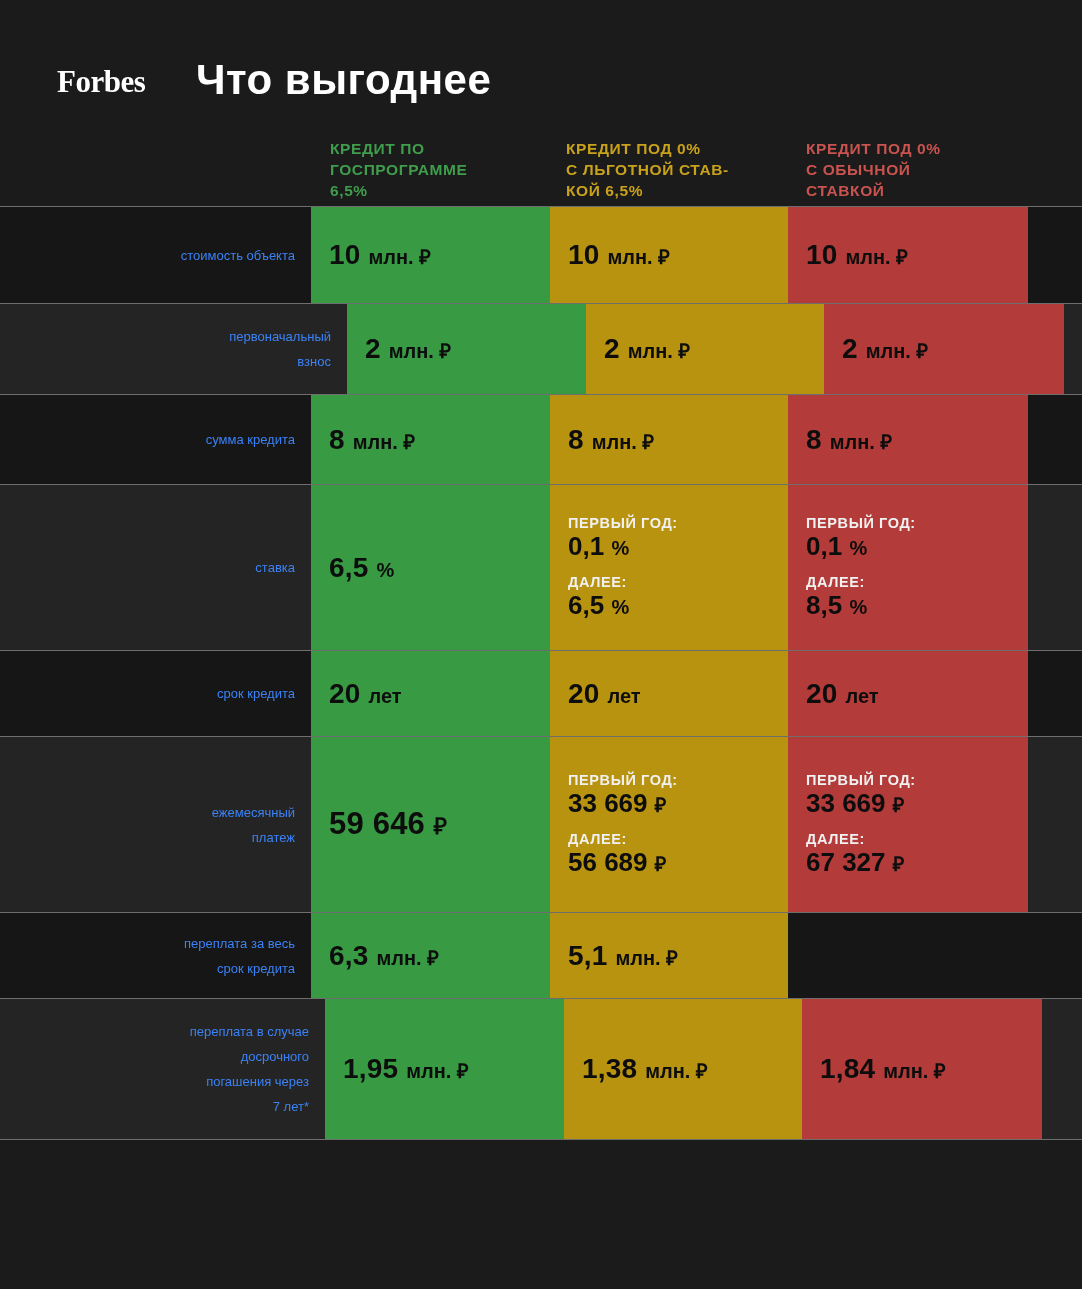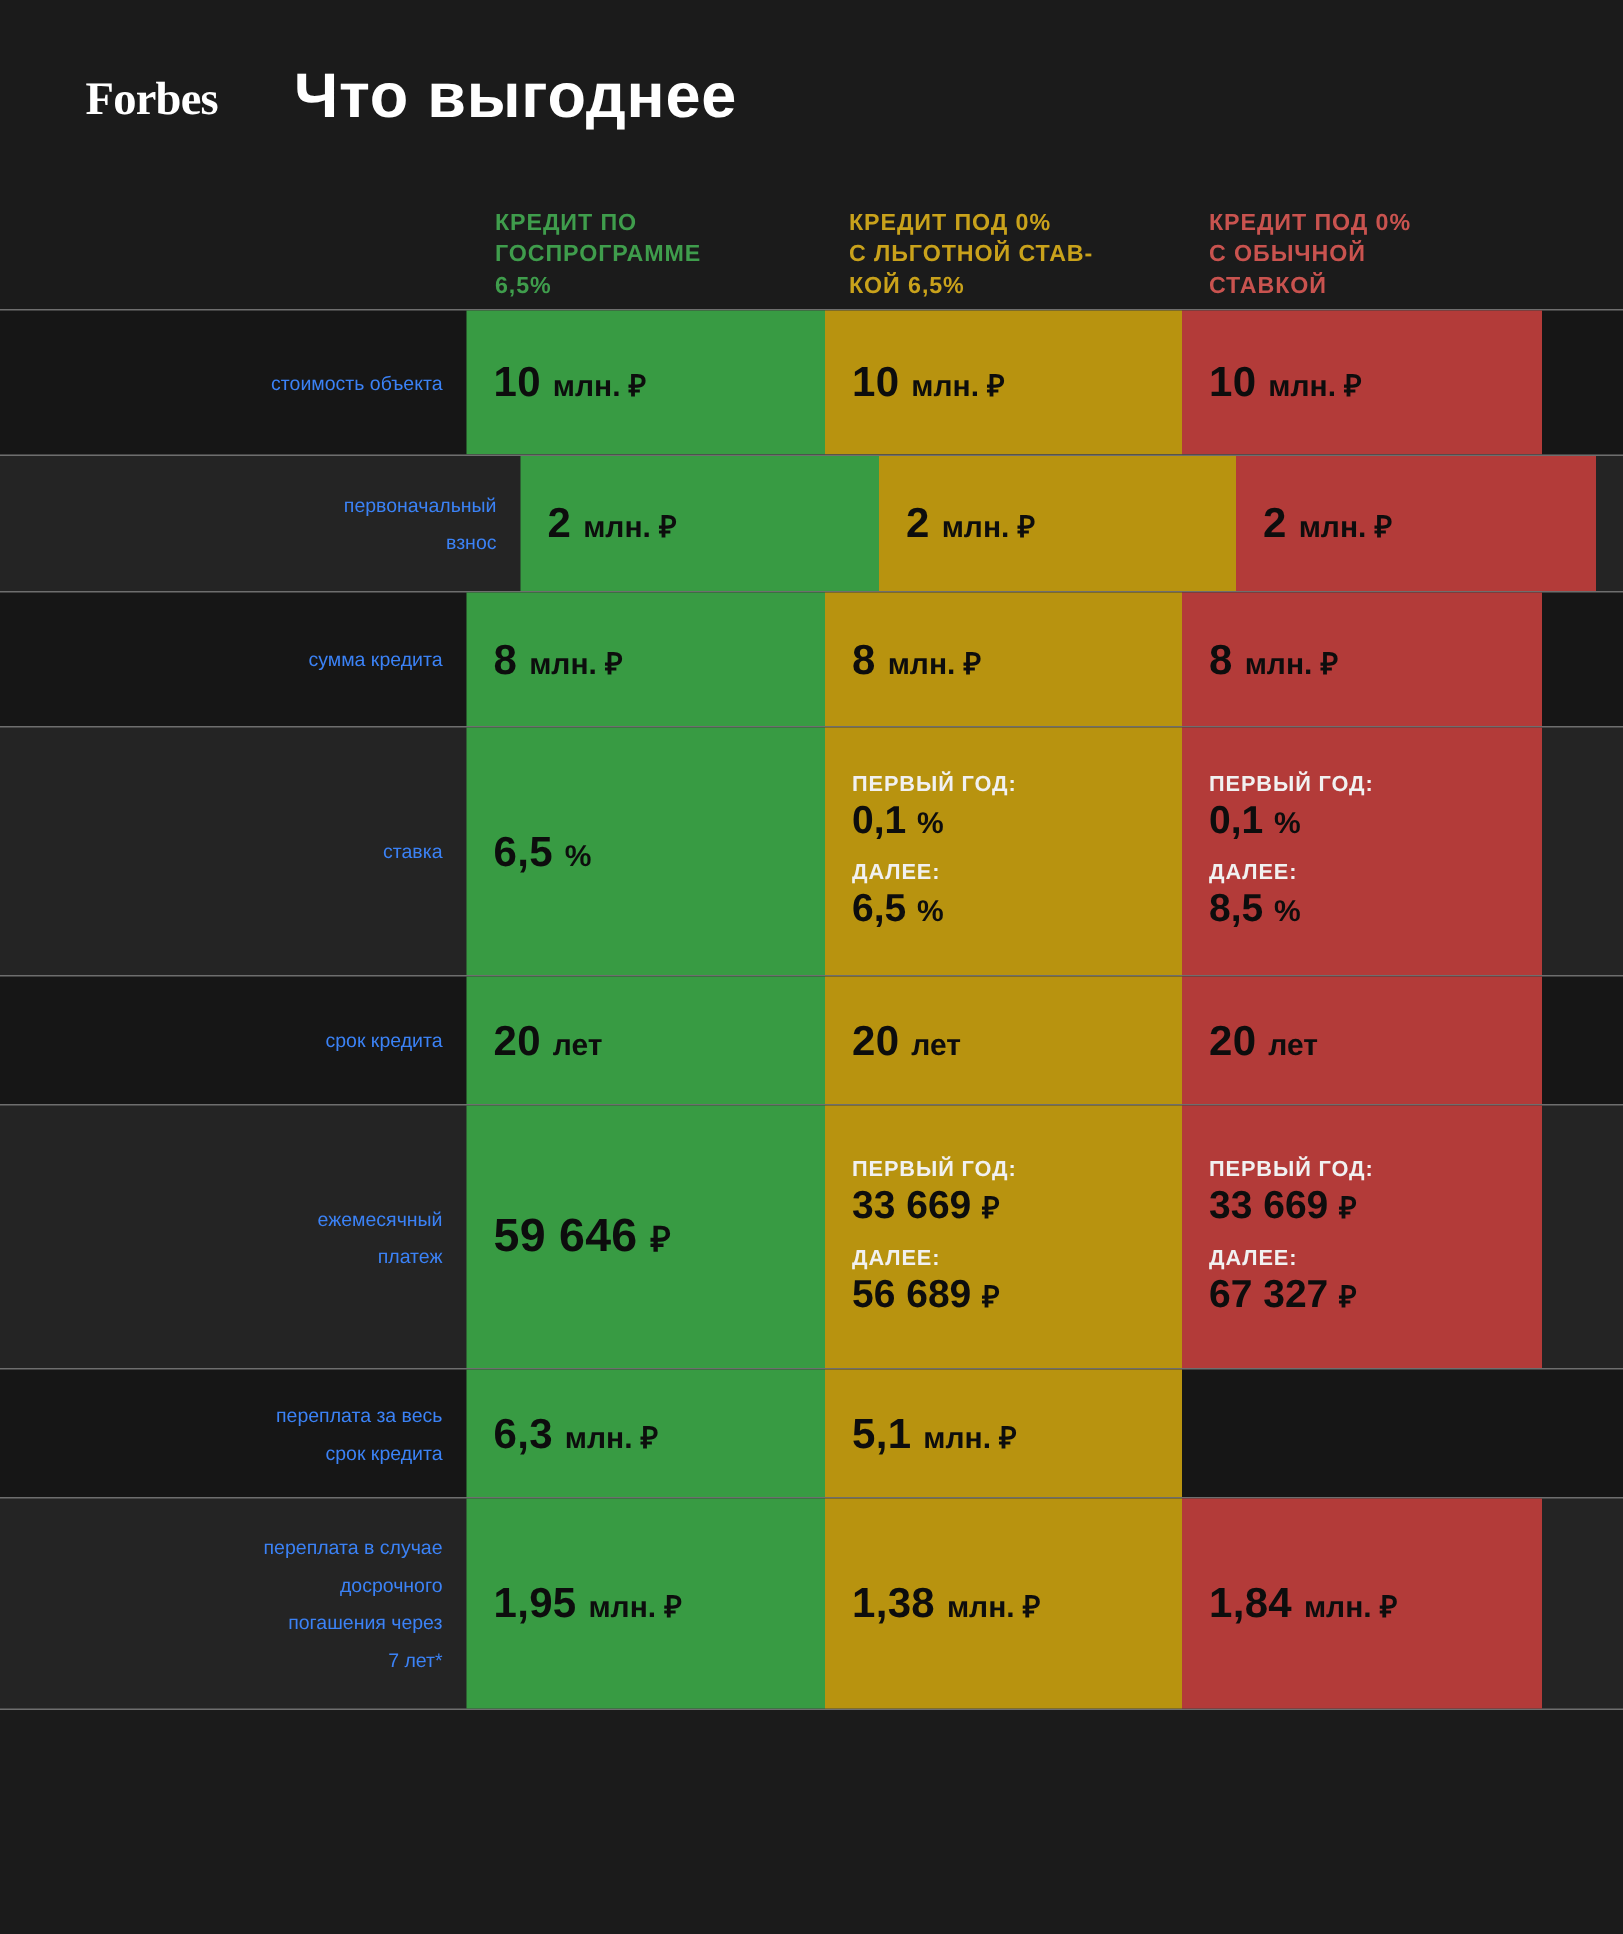--- a/index.html
+++ b/index.html
@@ -5,21 +5,21 @@
   html,body{margin:0;padding:0;}
   body{
     width:1082px;height:1289px;
     background:#1b1b1b;
     font-family:"Liberation Sans", sans-serif;
     overflow:hidden;
   }
   .page{position:relative;width:1082px;height:1289px;background:#1b1b1b;}
 
   
-  .header{position:absolute;left:0;top:0;width:1082px;height:125px;}
+  .header{position:absolute;left:0;top:16px;width:1082px;height:125px;}
   .forbes-logo{
     position:absolute;left:57px;top:48px;
     font-family:"Liberation Serif", serif;
     font-weight:700;font-size:31px;color:#ffffff;
     letter-spacing:-0.5px;
   }
   .main-title{
     position:absolute;left:196px;top:40px;
     font-family:"Liberation Sans", sans-serif;
     font-weight:700;font-size:42px;color:#ffffff;
@@ -221,21 +221,21 @@
         <div class="label-cell">переплата за весь
 срок кредита</div>
         <div class="val-cell g">
           <div class="v-main"><span>6,3</span> <span class="unit">млн. ₽</span></div>
         </div>
         <div class="val-cell y">
           <div class="v-main"><span>5,1</span> <span class="unit">млн. ₽</span></div>
         </div>
         <div class="tail"></div>
       </div>
-      <div class="row even last" style="height: 142px;">
+      <div class="row even last" style="height: 142px; padding-left: 14px;">
         <div class="label-cell">переплата в случае
 досрочного
 погашения через
 7 лет*</div>
         <div class="val-cell g">
           <div class="v-main"><span>1,95</span> <span class="unit">млн. ₽</span></div>
         </div>
         <div class="val-cell y">
           <div class="v-main"><span>1,38</span> <span class="unit">млн. ₽</span></div>
         </div>

